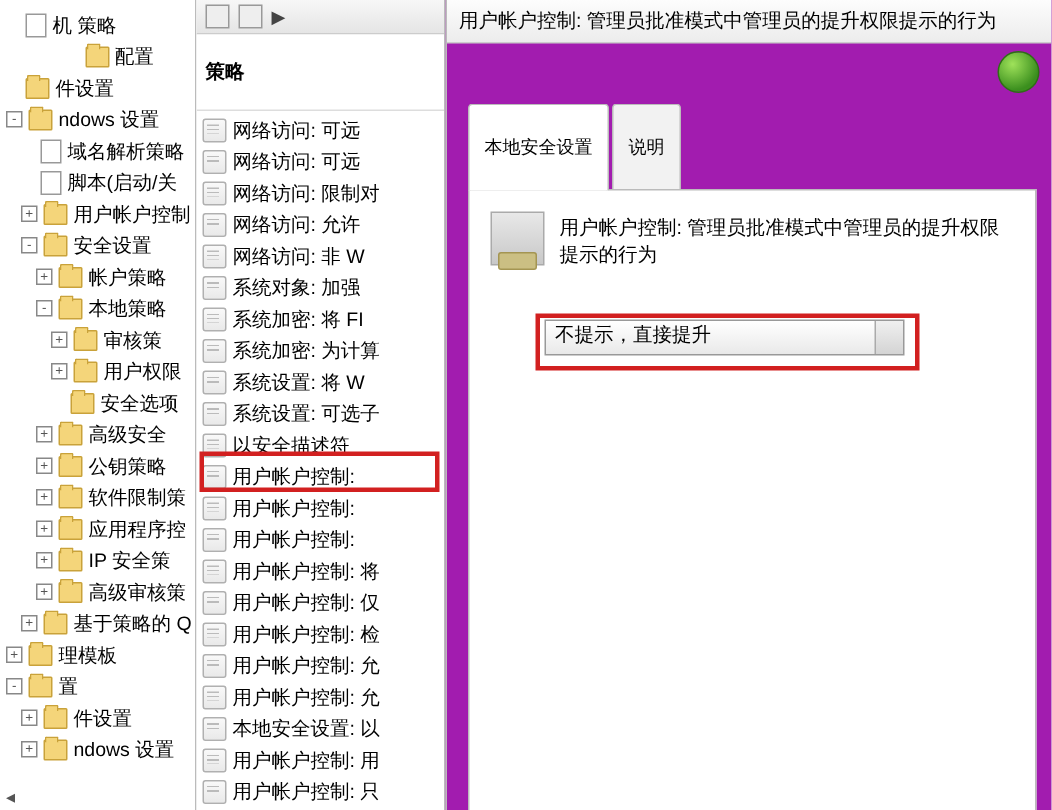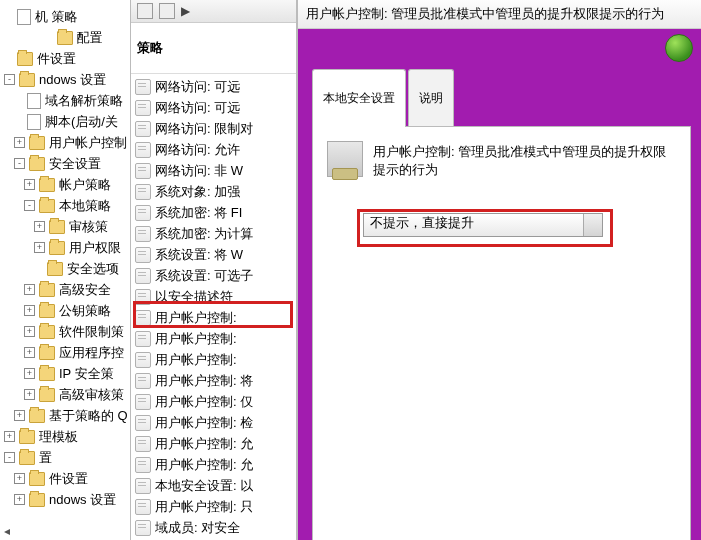--- a/index.html
+++ b/index.html
@@ -476,20 +476,24 @@
           <span>用户帐户控制: 允</span>
         </div>
         <div class="mid-row" id="mid-row-18">
           <span class="item-icon"></span>
           <span>用户帐户控制: 允</span>
         </div>
         <div class="mid-row" id="mid-row-19">
           <span class="item-icon"></span>
           <span>本地安全设置: 以</span>
         </div>
+        <div class="mid-row" id="mid-row-20">
+          <span class="item-icon"></span>
+          <span>用户帐户控制: 用</span>
+        </div>
         <div class="mid-row" id="mid-row-21">
           <span class="item-icon"></span>
           <span>用户帐户控制: 只</span>
         </div>
         <div class="mid-row" id="mid-row-22">
           <span class="item-icon"></span>
           <span>域成员: 对安全</span>
         </div>
         <div class="mid-row" id="mid-row-23">
           <span class="item-icon"></span>

